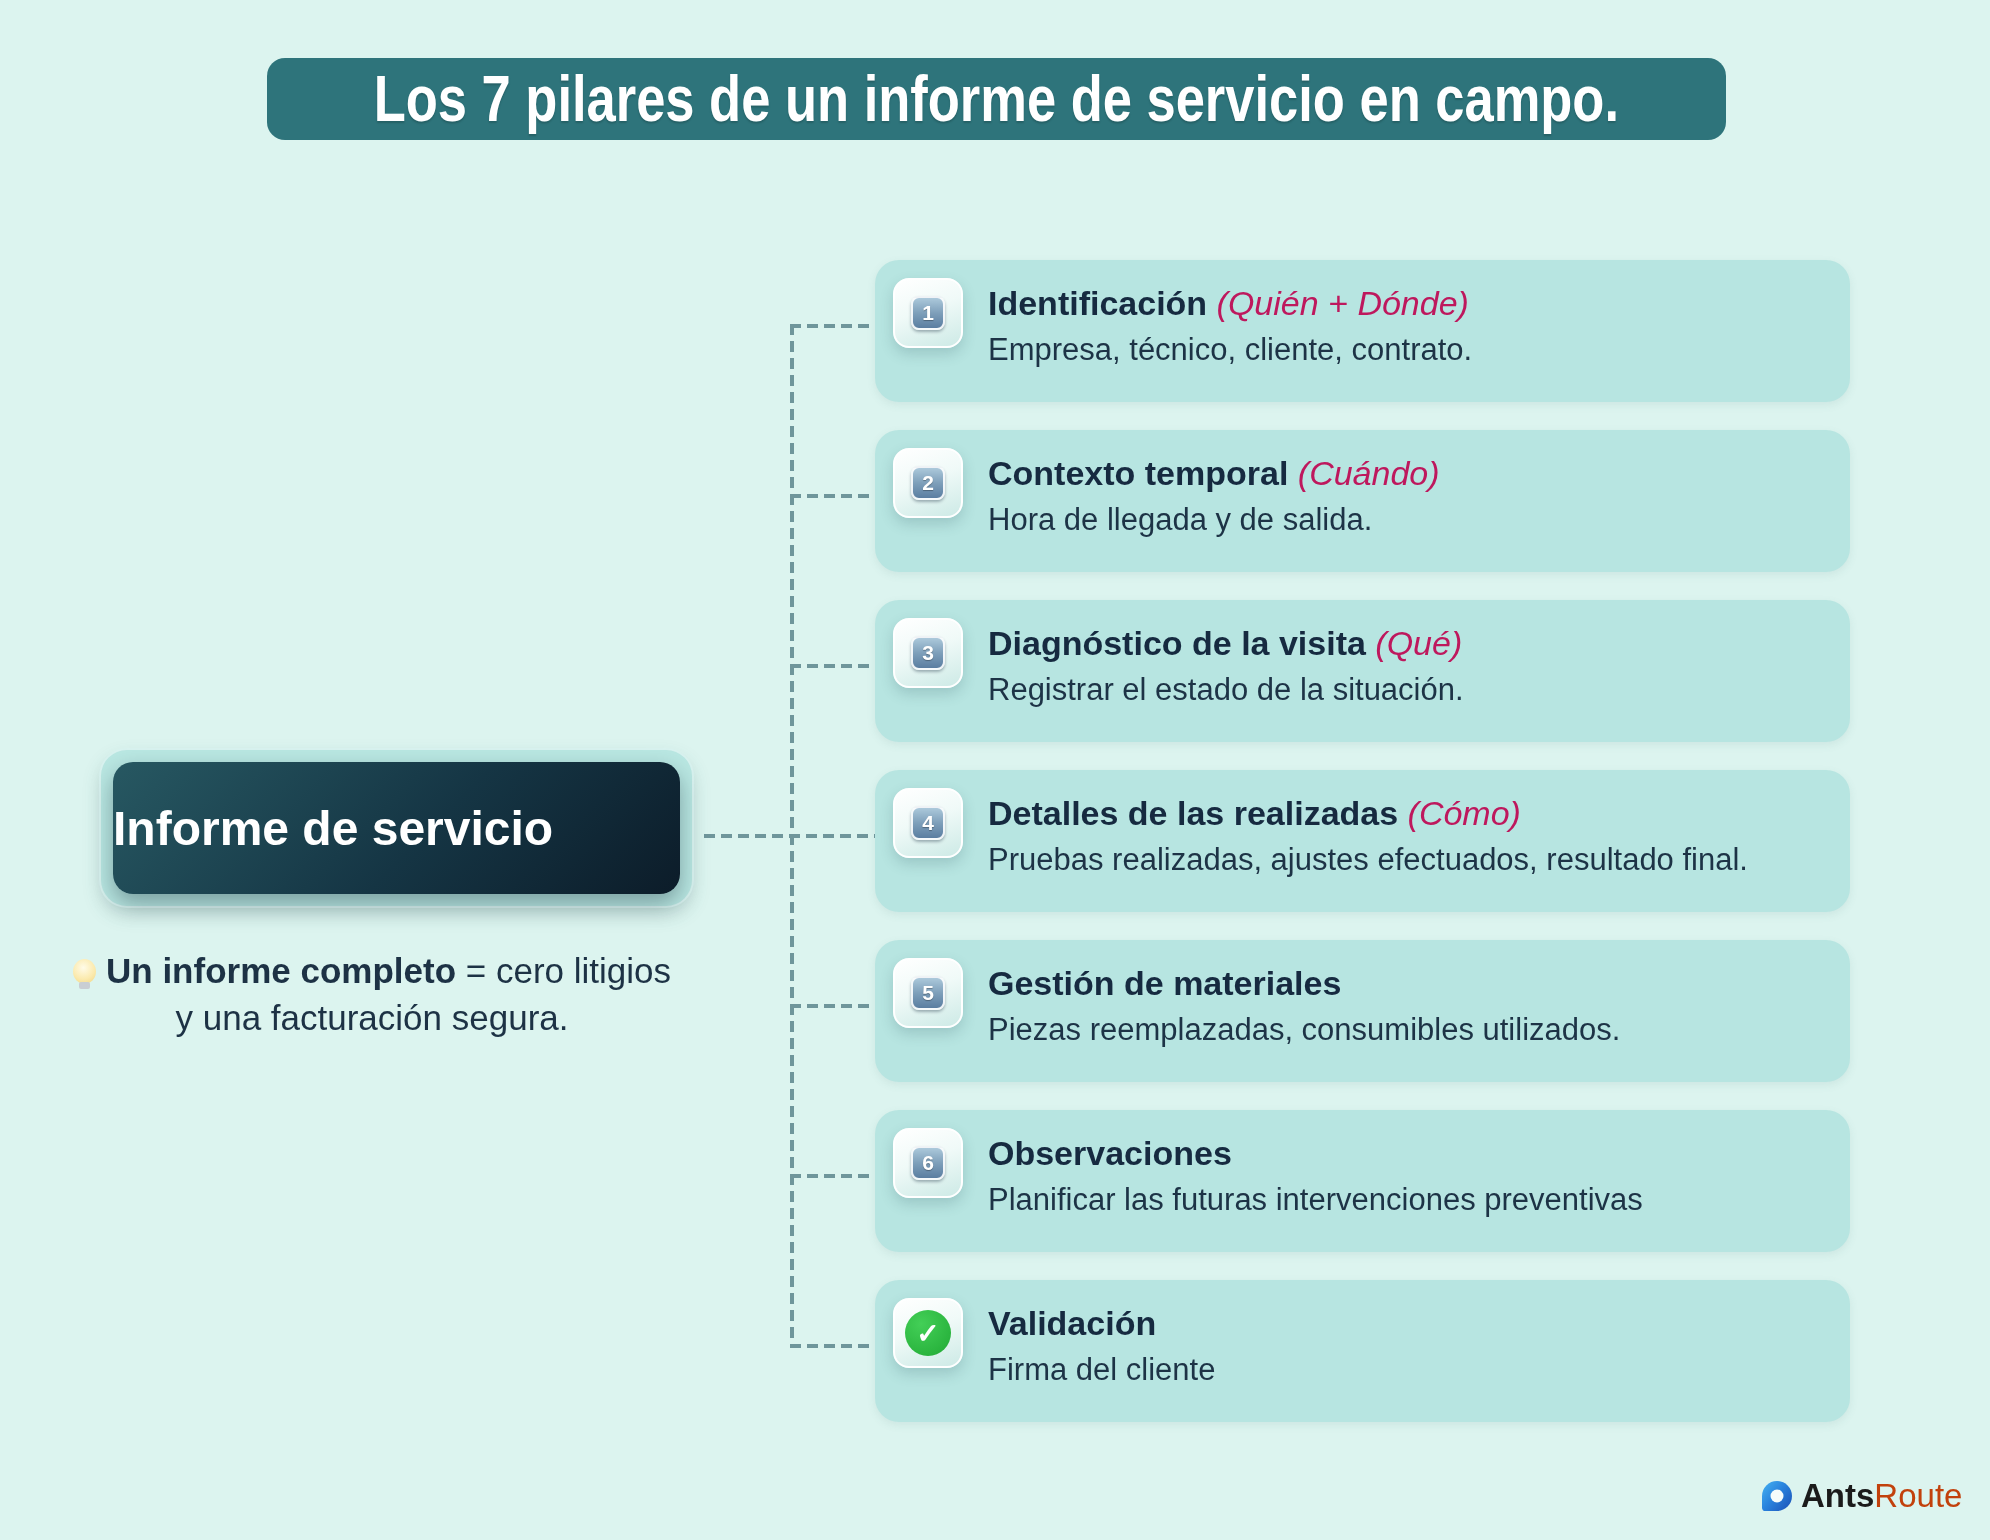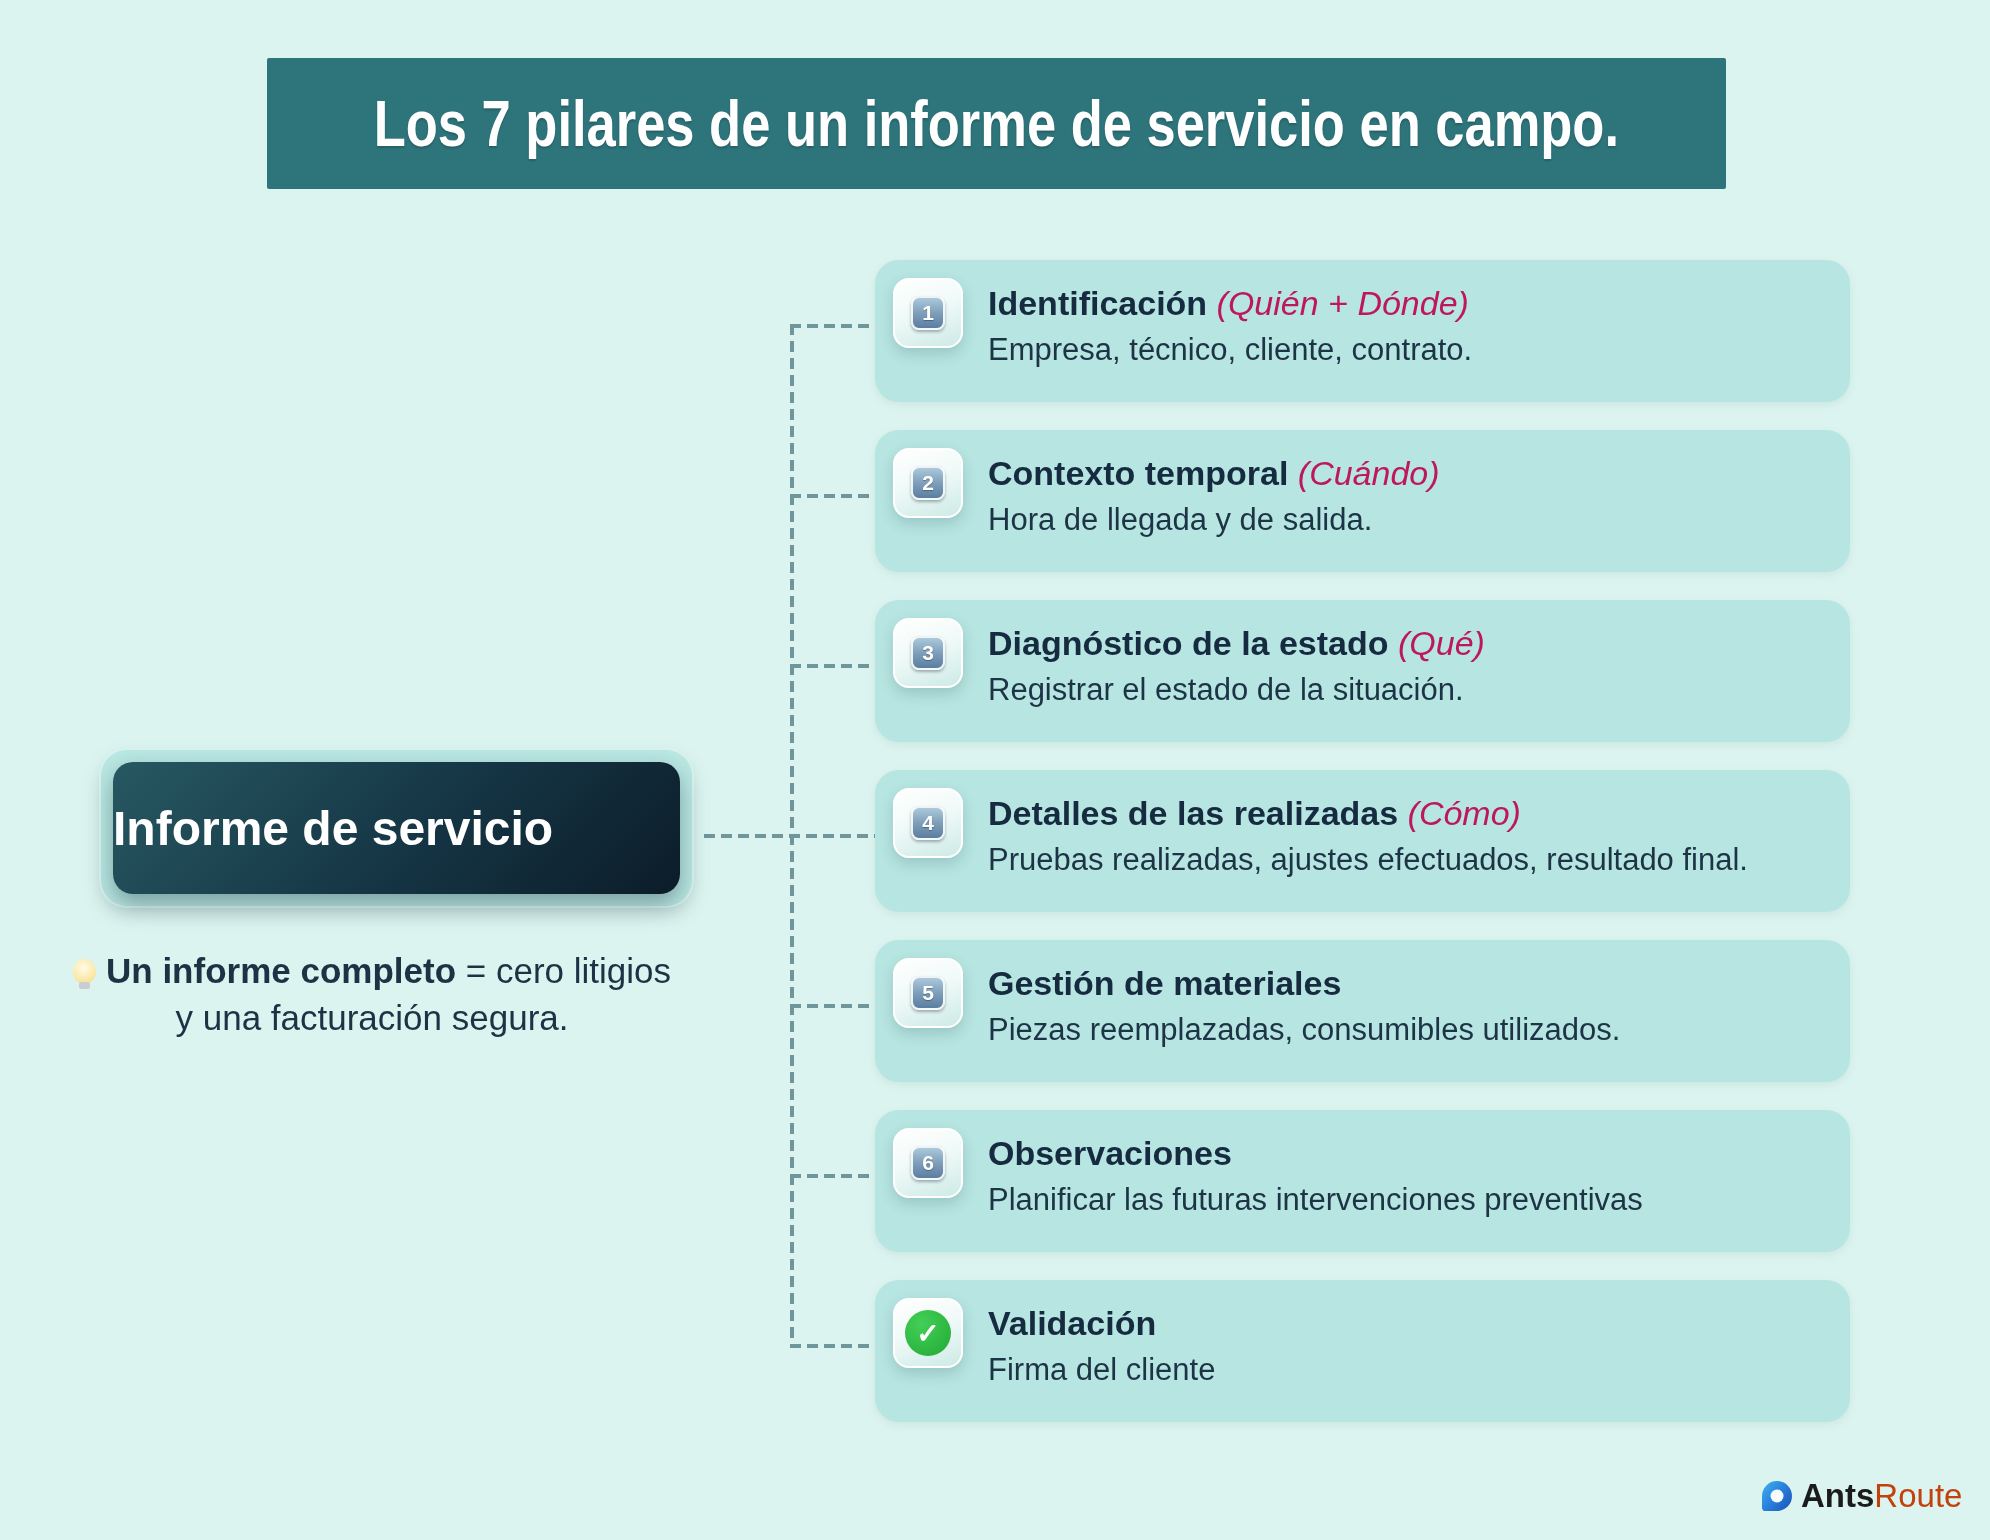--- a/index.html
+++ b/index.html
@@ -2,22 +2,22 @@
 <html><head>
 <meta charset="utf-8">
 <style>
   html,body{margin:0;padding:0;}
   .page{
     position:relative;width:1990px;height:1540px;overflow:hidden;
     background:#dcf4ef;font-family:"Liberation Sans",sans-serif;
   }
   
   .banner{
-    position:absolute;left:267px;top:58px;width:1459px;height:131px;
-    background:#2e747b;border-radius:2px;
+    position:absolute;left:267px;top:58px;width:1459px;height:82px;
+    background:#2e747b;border-radius:18px;
     display:flex;align-items:center;justify-content:center;
   }
   .banner-text{
     display:inline-block;transform:scaleX(0.82);
     color:#ffffff;font-weight:bold;font-size:64px;white-space:nowrap;
     text-shadow:0 2px 2px rgba(10,40,40,0.25);
   }
   
   .dash-h{position:absolute;height:4px;
     background:repeating-linear-gradient(90deg,#6f969b 0 11px,transparent 11px 17px);}
@@ -149,21 +149,21 @@
       <h2 class="card-title"><b>Contexto temporal</b> <span class="qual">(Cuándo)</span></h2>
       <p class="card-desc">Hora de llegada y de salida.</p>
     </div>
   </section>
 
   <section class="card c3">
     <div class="badge">
       <span class="keycap">3</span>
     </div>
     <div class="card-text">
-      <h2 class="card-title"><b>Diagnóstico de la estado</b> <span class="qual">(Qué)</span></h2>
+      <h2 class="card-title"><b>Diagnóstico de la visita</b> <span class="qual">(Qué)</span></h2>
       <p class="card-desc">Registrar el estado de la situación.</p>
     </div>
   </section>
 
   <section class="card c4">
     <div class="badge">
       <span class="keycap">4</span>
     </div>
     <div class="card-text">
       <h2 class="card-title"><b>Detalles de las realizadas</b> <span class="qual">(Cómo)</span></h2>

